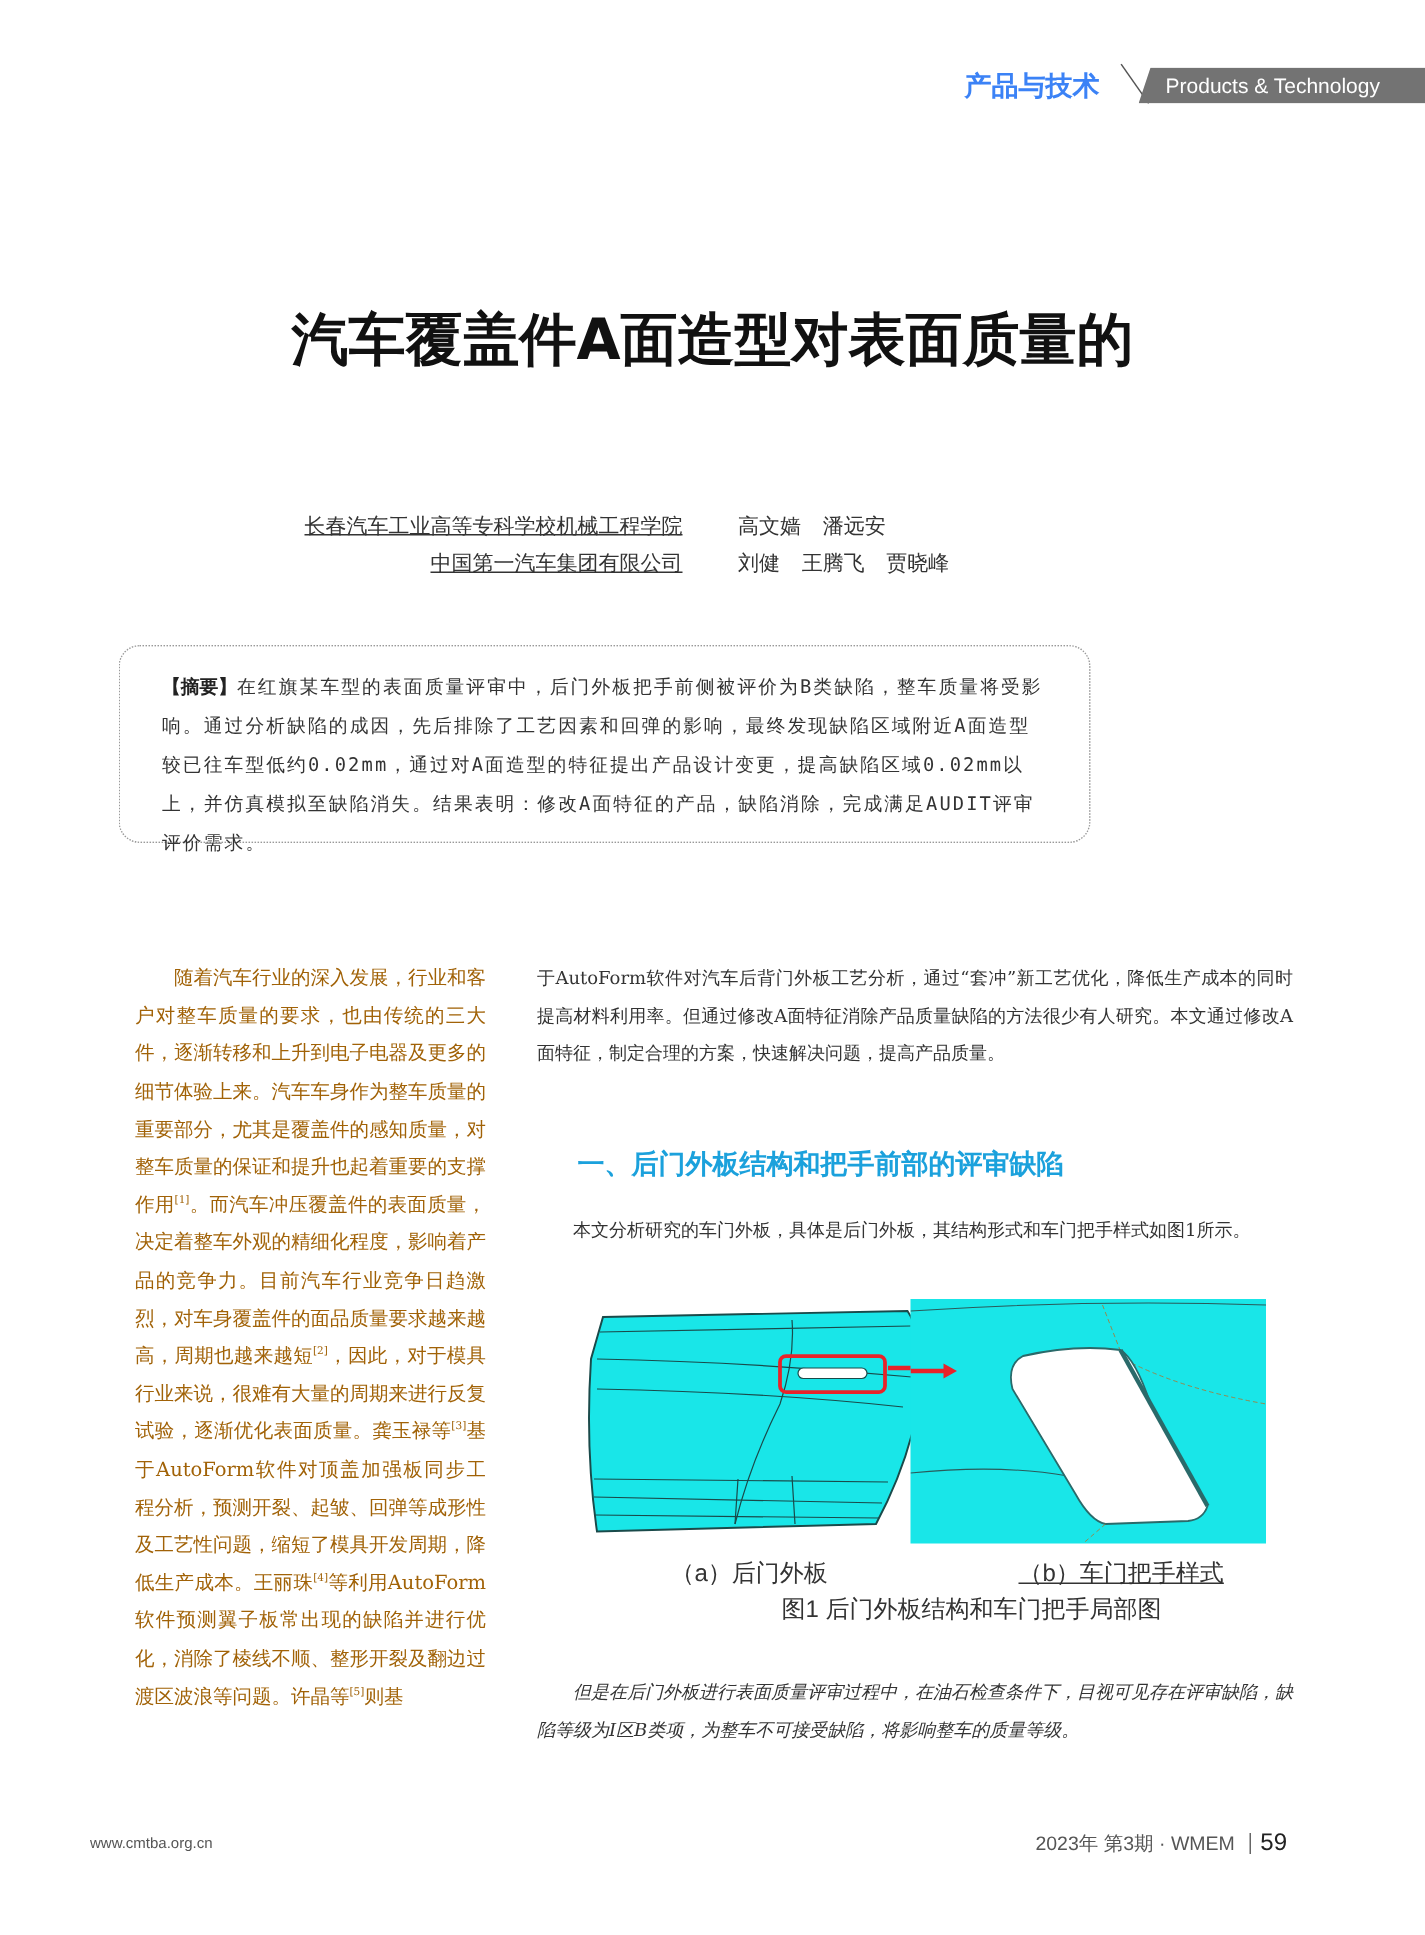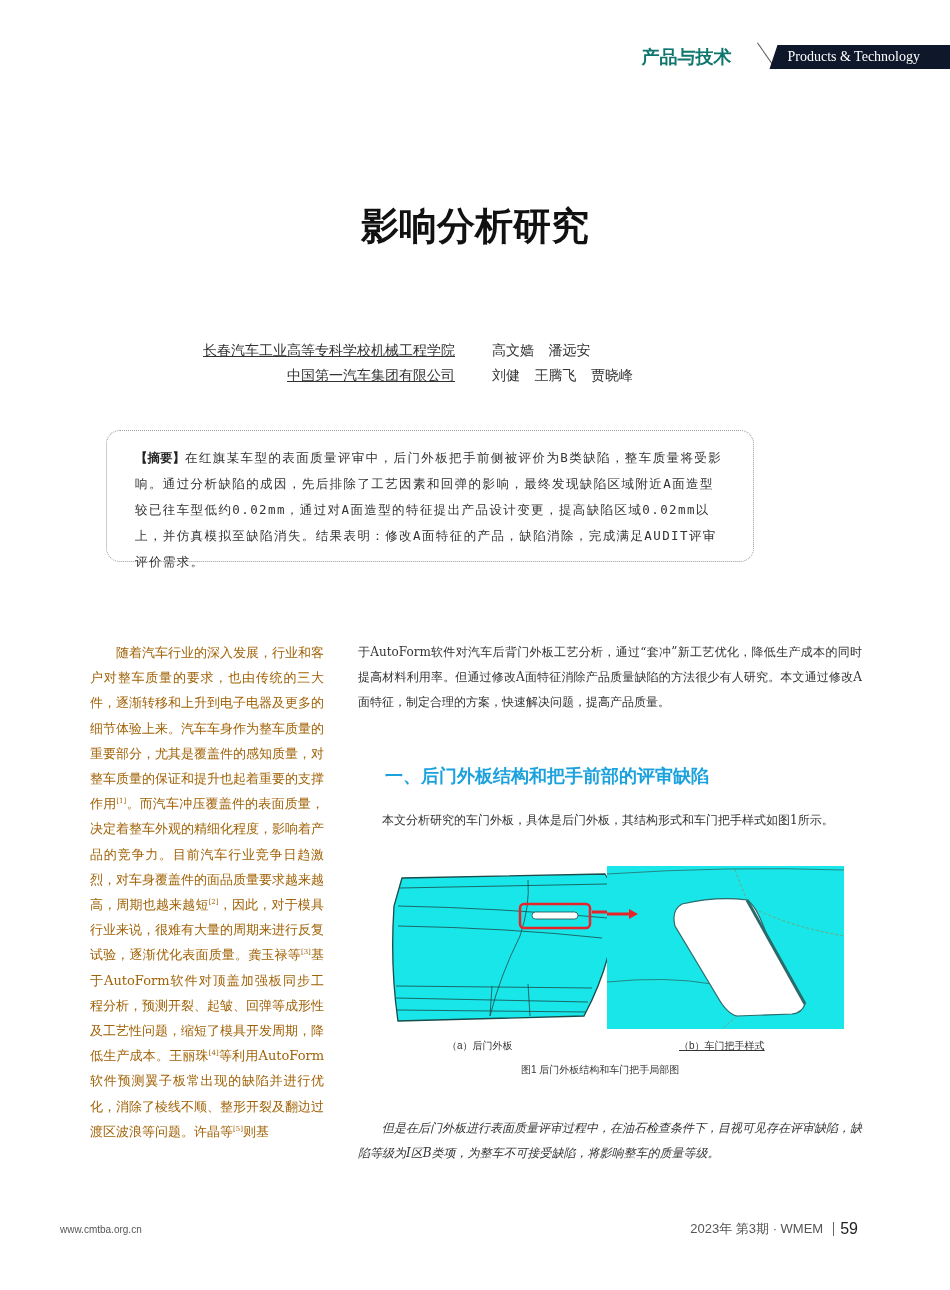--- a/index.html
+++ b/index.html
@@ -2,67 +2,67 @@
 <html><head>
   <meta charset="utf-8">
   <style>
     html, body { margin: 0; padding: 0; }
     body {
       width: 950px; height: 1290px; position: relative; overflow: hidden;
       background: #ffffff; color: #231f20;
       font-family: "DejaVu Serif", "Liberation Serif", serif;
     }
     .header { position: absolute; top: 44px; right: 0; height: 26px; display: flex; align-items: center; }
-    .header .cn { font-family: "DejaVu Sans", "Liberation Sans", sans-serif; font-weight: bold; font-size: 18px; color: #0f766e; margin-right: 18px; }
+    .header .cn { font-family: "DejaVu Sans", "Liberation Sans", sans-serif; font-weight: bold; font-size: 18px; color: #3b82f6; margin-right: 6px; }
     .header .slash { width: 18px; height: 28px; position: relative; margin-right: 2px; }
     .header .slash::after { content: ""; position: absolute; left: 8px; top: 0; width: 1px; height: 32px; background: #555; transform: rotate(-35deg); transform-origin: top left; }
     .header .en {
-      background: #0f172a; color: #fff; height: 24px; line-height: 24px; padding: 0 30px 0 18px;
-      font-family: Liberation Serif, serif; font-size: 14px;
+      background: #737373; color: #fff; height: 24px; line-height: 24px; padding: 0 30px 0 18px;
+      font-family: Liberation Sans, sans-serif; font-size: 14px;
       clip-path: polygon(8px 0, 100% 0, 100% 100%, 0 100%);
     }
     .title { position: absolute; top: 200px; left: 0; width: 950px; text-align: center;
       font-family: "DejaVu Sans", "Liberation Sans", sans-serif; font-weight: bold; font-size: 38px; line-height: 52px; color: #111; letter-spacing: 0px; }
     .affil { position: absolute; left: 0; width: 950px; font-size: 14px; color: #333; }
     .affil .org { position: absolute; right: 495px; white-space: nowrap; text-decoration: underline; }
     .affil .auth { position: absolute; left: 492px; white-space: nowrap; word-spacing: 10px; }
     .abstract {
-      position: absolute; left: 106px; top: 430px; width: 648px; height: 132px;
+      position: absolute; left: 79px; top: 430px; width: 648px; height: 132px;
       border: 1px dotted #999; border-radius: 14px; box-sizing: border-box;
       padding: 14px 28px 0 28px;
       font-family: "DejaVu Sans Mono", "Liberation Mono", monospace; font-size: 12.5px; line-height: 26px; color: #333; letter-spacing: 1.4px;
     }
     .abstract .label { font-family: "DejaVu Serif", serif; font-weight: bold; color: #222; letter-spacing: 0; }
     .col-left { position: absolute; left: 90px; top: 640px; width: 234px; font-size: 13px; line-height: 25.2px; color: #a16207; text-align: justify; text-indent: 2em; }
     .col-right { position: absolute; left: 358px; width: 504px; font-size: 12px; line-height: 25.2px; color: #333; text-align: justify; }
     .col-right.p1 { top: 640px; }
     .col-right.p2 { top: 808px; text-indent: 2em; }
     .col-right.p3 { top: 1116px; text-indent: 2em; font-style: italic; }
     sup { font-size: 7px; vertical-align: super; line-height: 0; }
     .section { position: absolute; left: 385px; top: 764px; font-family: Liberation Serif, serif; font-weight: bold; font-size: 18px; color: #1ba1dc; }
     .fig { position: absolute; top: 866px; }
     .fig-a { left: 380px; width: 232px; height: 160px; }
     .fig-b { left: 607px; width: 237px; height: 163px; background: #19e6e8; }
-    .caption { position: absolute; font-family: "Liberation Sans", "DejaVu Sans", sans-serif; font-size: 10px; color: #333; }
+    .caption { position: absolute; font-family: "Liberation Sans", "DejaVu Sans", sans-serif; font-size: 16px; color: #333; }
     .footer-url { position: absolute; left: 60px; top: 1224px; font-family: "Liberation Sans", sans-serif; font-size: 10px; color: #555; }
     .footer-issue { position: absolute; right: 92px; top: 1220px; font-family: "Liberation Sans", sans-serif; font-size: 13px; color: #555; display: flex; align-items: center; }
     .footer-issue .bar { width: 1px; height: 14px; background: #666; margin: 0 6px 0 10px; }
     .footer-issue .page { font-size: 16px; color: #222; }
   </style>
 </head>
 <body>
 
 <div class="header">
   <span class="cn">产品与技术</span>
   <span class="slash"></span>
   <span class="en">Products &amp; Technology</span>
 </div>
 
 <div class="title">
-  <div>影响分析研究</div>
+  <div>汽车覆盖件A面造型对表面质量的</div>
 </div>
 
 <div class="affil" style="top:342px;">
   <span class="org">长春汽车工业高等专科学校机械工程学院</span>
   <span class="auth">高文嫱 潘远安</span>
 </div>
 <div class="affil" style="top:367px;">
   <span class="org">中国第一汽车集团有限公司</span>
   <span class="auth">刘健 王腾飞 贾晓峰</span>
 </div>

